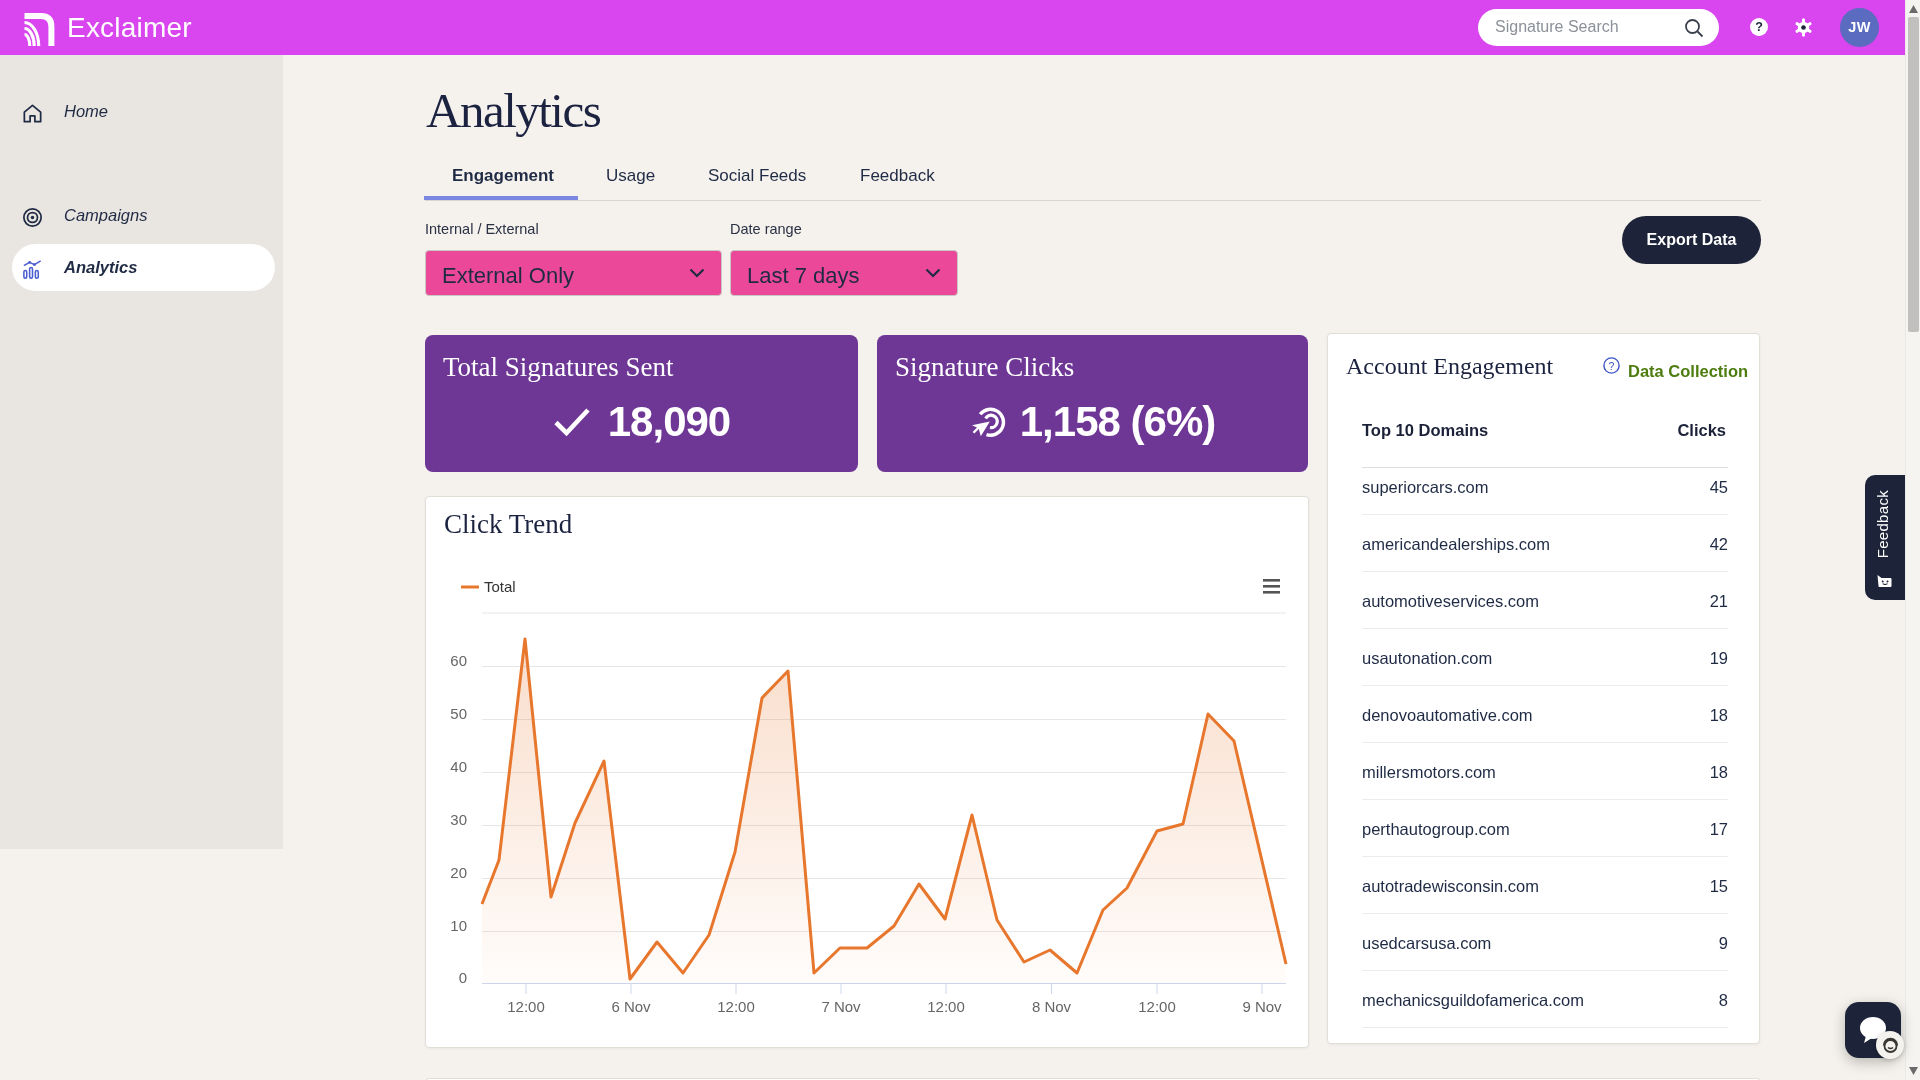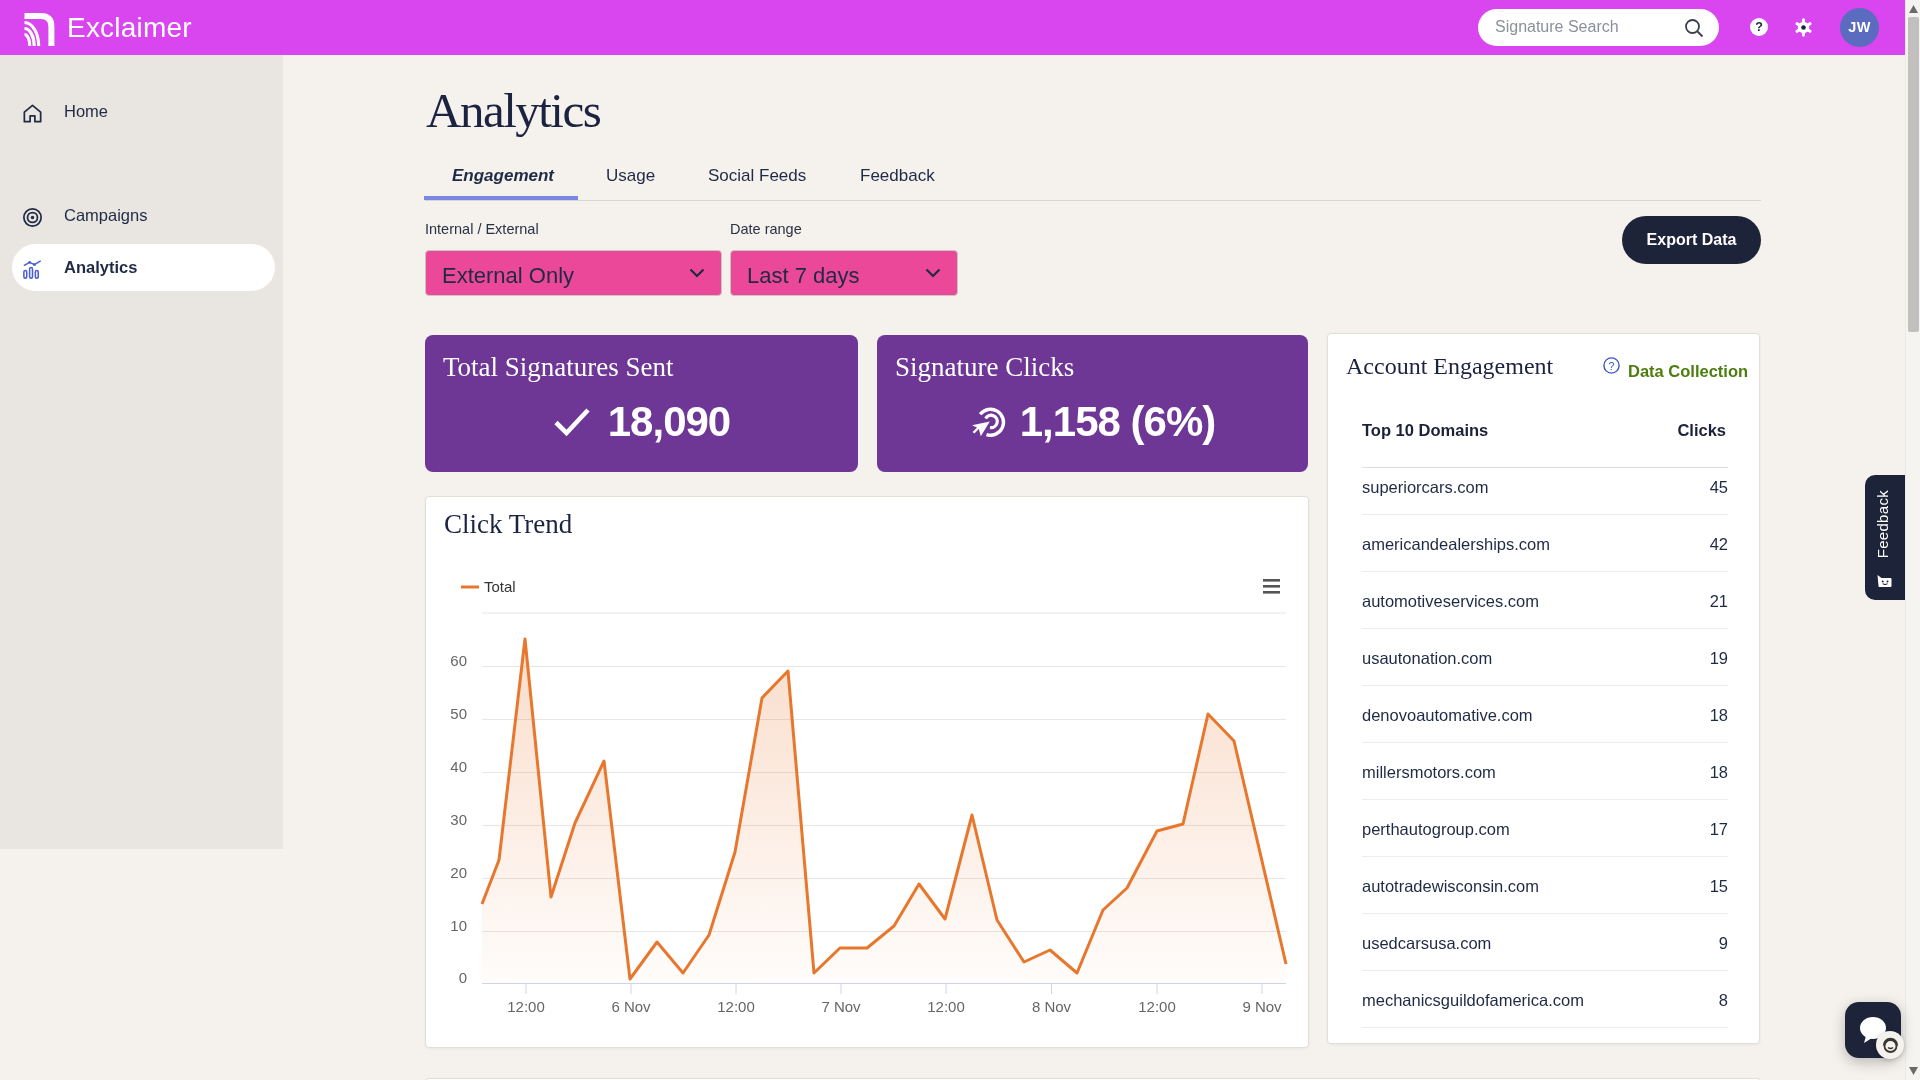--- a/index.html
+++ b/index.html
@@ -8,21 +8,21 @@
   
   #header { position:absolute; left:0; top:0; width:1920px; height:55px; background:#d946ef; }
   #logo { position:absolute; left:24px; top:13px; width:31px; height:33px; }
   #brand { position:absolute; left:67px; top:12px; color:#fff; font-size:28px; font-weight:500; letter-spacing:0.2px; }
   #search { position:absolute; left:1478px; top:9px; width:241px; height:37px; background:#fff; border-radius:19px; }
   #search .ph { position:absolute; left:17px; top:9px; font-size:16px; color:#8b9099; }
   #search svg { position:absolute; right:14px; top:8px; }
   .hicon { position:absolute; top:19px; }
   #avatar { position:absolute; left:1840px; top:8px; width:39px; height:39px; border-radius:50%; background:#5b6cc0; color:#fff; font-size:14.5px; font-weight:bold; text-align:center; line-height:39px; letter-spacing:0.3px; }
   
-  #sidebar { position:absolute; left:0; top:55px; width:283px; height:794px; background:#e9e5e0; }
+  #sidebar { position:absolute; left:0; top:55px; width:283px; height:794px; background:#e9e5e0;font-style:italic; }
   .navitem { position:absolute; left:0; width:283px; height:52px; color:#1f2a44; font-size:16.5px; font-weight:500; }
   .navitem .nlabel { position:absolute; left:64px; top:15px; }
   .navitem svg { position:absolute; left:21px; top:15px; }
   #nav-active { position:absolute; left:12px; top:189px; width:263px; height:47px; background:#fff; border-radius:24px; }
   
   #title { position:absolute; left:426px; top:82px; font-family:"Liberation Serif", serif; font-size:49px; letter-spacing:-1.5px; color:#1c2340; font-weight:500; }
   .tab { position:absolute; top:166px; height:40px; font-size:17px; color:#1f2a44; }
   .tabline { position:absolute; left:425px; top:200px; width:1336px; height:1px; background:#d9d6cf; }
   .tabunder { position:absolute; left:424px; top:196px; width:154px; height:4px; background:#7987e2; }
   .flabel { position:absolute; top:221px; font-size:14.5px; color:#2a3144; }
@@ -106,21 +106,21 @@
         <rect x="15" y="13" width="3" height="8" rx="1.5" fill="none" stroke="#4c5ed1" stroke-width="1.6"></rect>
         <path d="M3 8 L9 4.5 L14 7 L20.5 3" fill="none" stroke="#4c5ed1" stroke-width="1.6"></path>
         <circle cx="9" cy="4.5" r="1.4" fill="#4c5ed1"></circle>
         <circle cx="14" cy="7" r="1.4" fill="#4c5ed1"></circle>
       </svg>
       <span class="nlabel">Analytics</span>
     </div>
   </div>
 
   <div id="title">Analytics</div>
-  <div class="tab" style="left:452px; font-weight:bold;font-style:italic;">Engagement</div>
+  <div class="tab" style="left:452px; font-weight:bold;">Engagement</div>
   <div class="tab" style="left:606px;">Usage</div>
   <div class="tab" style="left:708px;">Social Feeds</div>
   <div class="tab" style="left:860px;">Feedback</div>
   <div class="tabline"></div>
   <div class="tabunder"></div>
 
   <div class="flabel" style="left:425px;">Internal / External</div>
   <div class="flabel" style="left:730px;">Date range</div>
   <div class="select" style="left:425px; width:297px;">
     <span class="stext">External Only</span>

